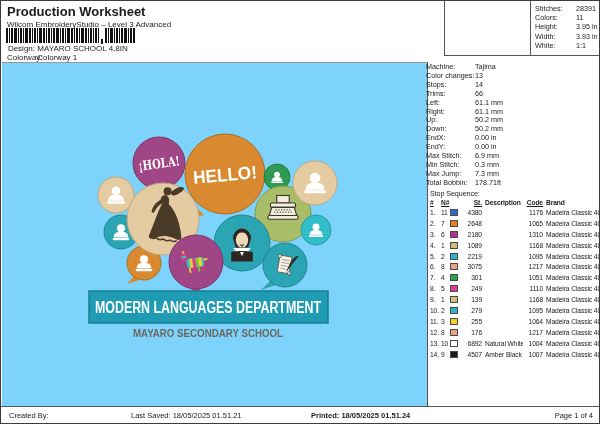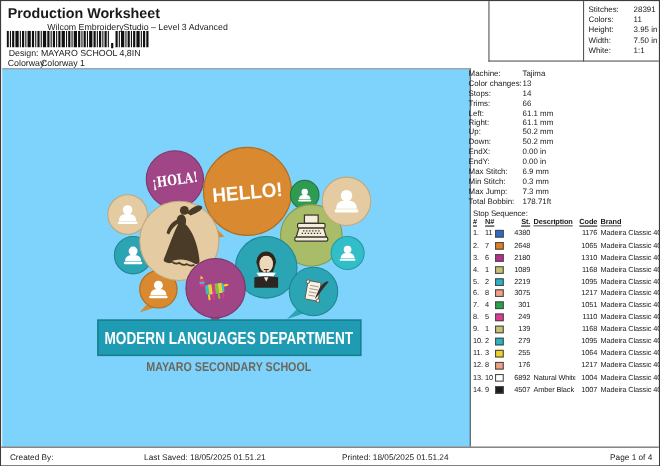--- a/index.html
+++ b/index.html
@@ -1,21 +1,21 @@
 <!DOCTYPE html>
 <html><head>
 <meta charset="utf-8">
 <style>
   html,body{margin:0;padding:0;background:#fff;}
   *{box-sizing:border-box;}
   .page{position:relative;width:600px;height:424px;background:#fff;border:1px solid #3c3c3c;
         font-family:"Liberation Sans",sans-serif;color:#1a1a1a;overflow:hidden;}
   .abs{position:absolute;}
   .title{left:6px;top:3px;font-size:13px;font-weight:bold;}
-  .subtitle{left:6px;top:19px;font-size:8px;color:#222;margin-left:36px;}
+  .subtitle{left:6px;top:19px;font-size:8px;color:#222;}
   .barcode{left:5px;top:27px;}
   .meta-row{left:6px;font-size:8px;text-align:right;}
   .meta-label{display:inline-block;width:28px;}
   .meta-value{display:inline-block;}
   .tr-cell{left:443px;top:0;width:86px;height:55px;border-left:1px solid #555;border-bottom:1px solid #555;}
   .stats-box{left:529px;top:0;width:70px;height:55px;border-left:1px solid #555;border-bottom:1px solid #555;padding:3px 0 0 4px;}
   .stats-row{font-size:7.2px;line-height:9.2px;white-space:nowrap;}
   .stats-row .sl{display:inline-block;width:41px;}
   .canvas{left:1px;top:61px;width:426px;height:345px;border-right:1px solid #555;border-top:1px solid #9a9a9a;}
   .machine{left:425px;top:62px;width:170px;}
@@ -31,21 +31,21 @@
   .c-swatch{width:8px;height:7px;border:1px solid #4a4a4a;margin-right:3px;flex:0 0 auto;}
   .c-swhead{width:11px;}
   .c-st{width:21px;text-align:right;}
   .c-desc{width:41px;padding-left:3px;overflow:hidden;}
   .c-code{width:20px;text-align:right;}
   .c-brand{padding-left:3px;flex:1;overflow:hidden;}
   .footer{left:0;right:0;bottom:0;height:17px;border-top:1px solid #555;background:#fff;font-size:7.5px;}
   .footer span{position:absolute;top:4px;}
   .f-created{left:8px;}
   .f-saved{left:130px;}
-  .f-printed{left:310px;}
+  .f-printed{left:310px;font-weight:bold;}
   .f-page{right:6px;}
 </style>
 </head>
 <body>
 
 <div class="page">
 
   <div class="abs title">Production Worksheet</div>
   <div class="abs subtitle">Wilcom EmbroideryStudio – Level 3 Advanced</div>
   <svg class="abs barcode" width="130" height="16" viewBox="0 0 130 16">
@@ -58,21 +58,21 @@
   <div class="abs meta-row" style="top:52px;">
     <span class="meta-label">Colorway:</span>
     <span class="meta-value">Colorway 1</span>
   </div>
 
   <div class="abs tr-cell"></div>
   <div class="abs stats-box">
     <div class="stats-row"><span class="sl">Stitches:</span><span>28391</span></div>
     <div class="stats-row"><span class="sl">Colors:</span><span>11</span></div>
     <div class="stats-row"><span class="sl">Height:</span><span>3.95 in</span></div>
-    <div class="stats-row"><span class="sl">Width:</span><span>7.50 in</span></div>
+    <div class="stats-row"><span class="sl">Width:</span><span>3.93 in</span></div>
     <div class="stats-row"><span class="sl">White:</span><span>1:1</span></div>
   </div>
 
   <div class="abs canvas" style="background-color: #7dd3fc;">
     <svg width="426" height="345" viewBox="0 0 426 345">
       <defs>
         <g id="bust" fill="#ffffff">
           <circle cx="0" cy="-3.4" r="2.9"></circle>
           <path d="M-5.2,3.2 C-5.2,-0.3 -2.6,-0.9 0,-0.9 C2.6,-0.9 5.2,-0.3 5.2,3.2 Z"></path>
           <rect x="-6" y="3.5" width="12" height="1.6" rx="0.8"></rect>

